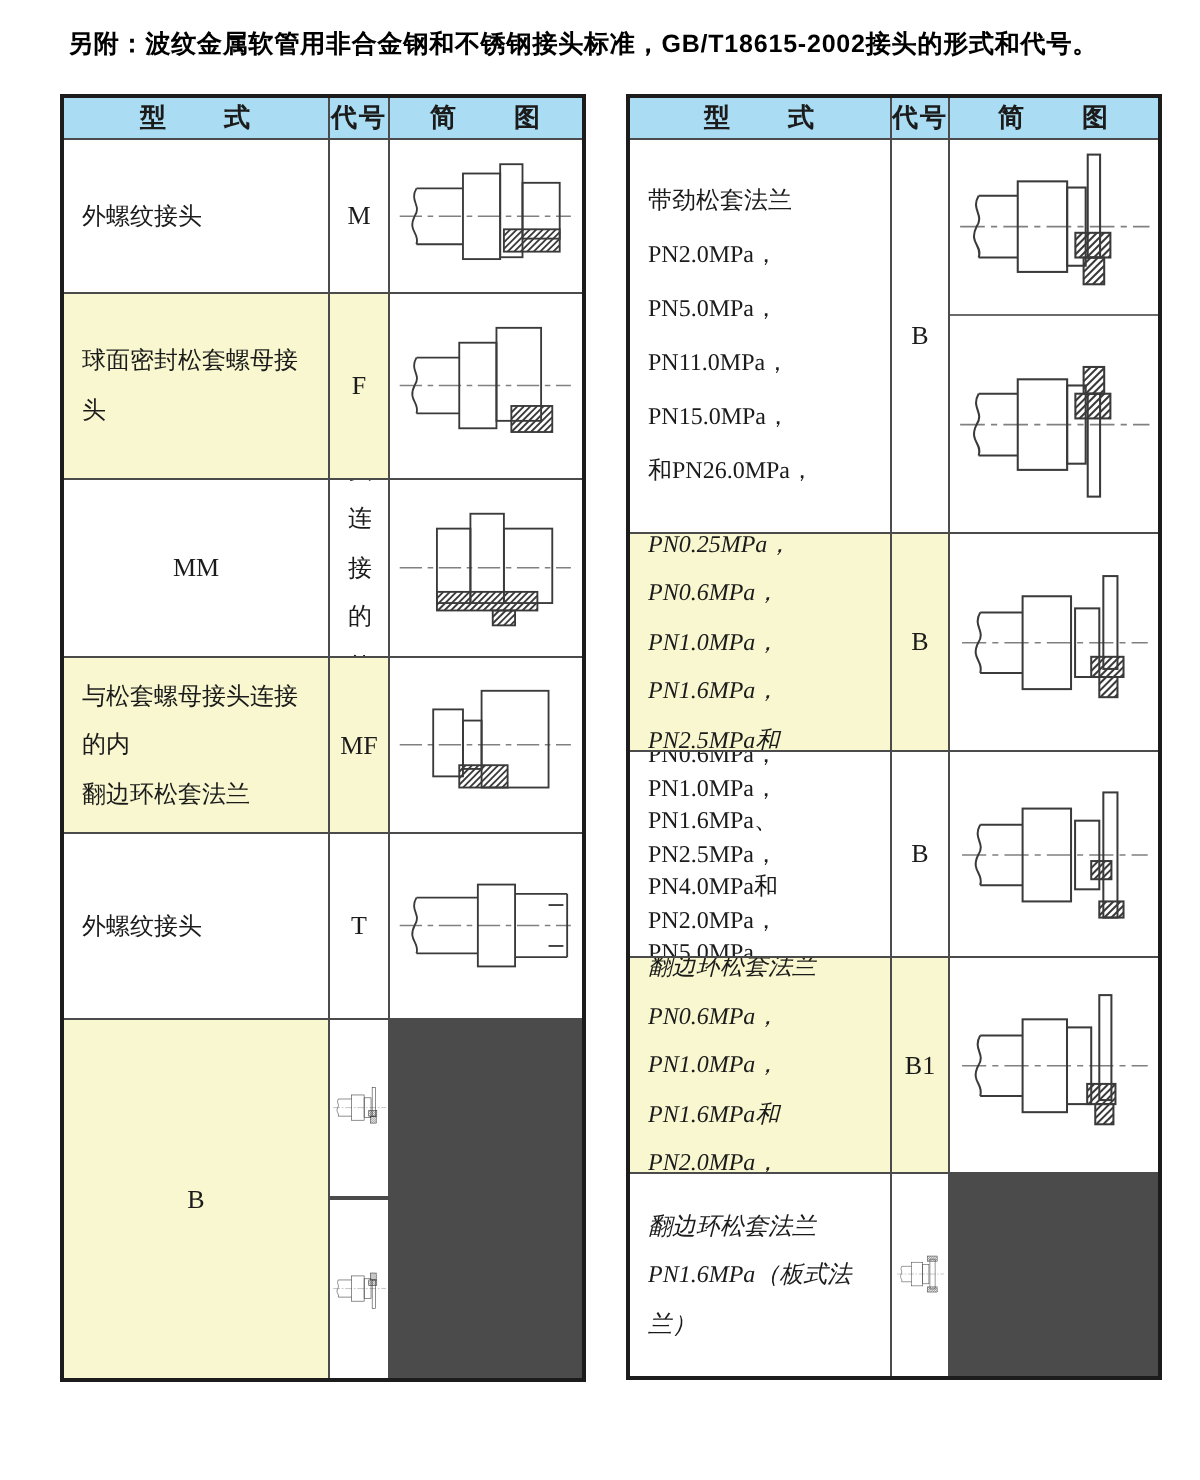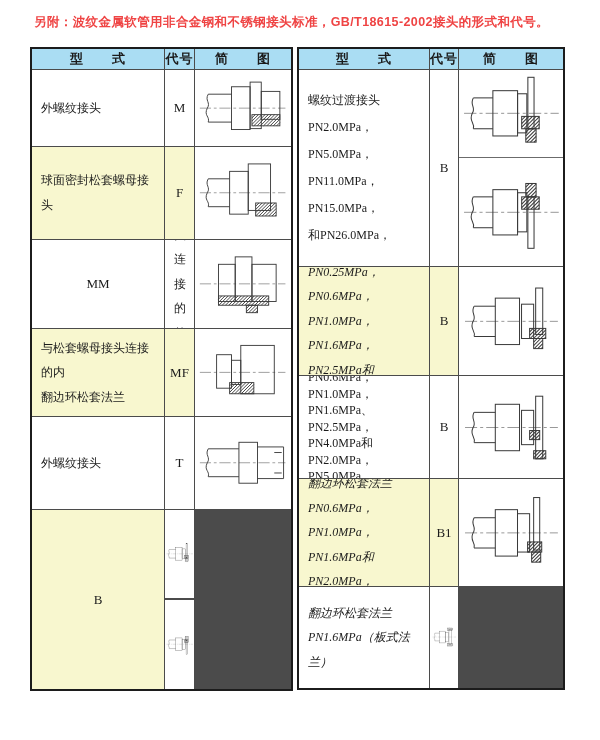--- a/index.html
+++ b/index.html
@@ -3,24 +3,24 @@
 <meta charset="utf-8">
 <style>
   html,body{margin:0;padding:0;}
   body{
     width:600px;height:740px;background:#ffffff;overflow:hidden;
     font-family:"Liberation Serif",serif;color:#1b1b1b;
   }
   .title{
     margin:14px 20px 16px 34px;
     font-family:"Liberation Sans",sans-serif;
-    font-weight:bold;font-size:12.5px;letter-spacing:.4px;color:#ef4444;
+    font-weight:bold;font-size:12.5px;letter-spacing:.4px;color:#000000;
     white-space:nowrap;
   }
-  .tables{display:flex;gap:4px;margin-left:30px;align-items:flex-start;}
+  .tables{display:flex;gap:20px;margin-left:30px;align-items:flex-start;}
   .tbl{
     display:grid;background:var(--line,#4b4b4b);gap:1px;
     border:2px solid #1c1c1c;box-sizing:border-box;
   }
   .tbl.left{width:263px;grid-template-columns:132px 29px 1fr;
     grid-template-rows:20px 76px 92px 88px 87px 92px 179px;}
   .tbl.right{width:268px;grid-template-columns:130px 28px 1fr;
     grid-template-rows:20px 196px 108px 102px 107px 101px;}
   .cell{background:#ffffff;display:flex;align-items:center;overflow:hidden;}
   .hdr{
@@ -244,21 +244,21 @@
           </svg>
         </div>
     </div>
   </div>
 
   <div class="tbl right">
     <div class="cell hdr">型　　式</div>
     <div class="cell hdr">代号</div>
     <div class="cell hdr">简　　图</div>
 
-    <div class="cell label lh-tall">螺纹过渡接头
+    <div class="cell label lh-tall">带劲松套法兰
 PN2.0MPa，PN5.0MPa，
 PN11.0MPa，PN15.0MPa，
 和PN26.0MPa，</div>
     <div class="cell code">B</div>
     <div class="cell diag diag-split">
       <div class="sub top-r">
           <svg viewBox="0 0 96 74" width="95%" height="95%" preserveAspectRatio="xMidYMid meet" fill="none" stroke="#3a3a3a" stroke-width="1">
             <line x1="2" y1="37" x2="94" y2="37" stroke="#808080" stroke-dasharray="12 3 3 3" stroke-width="0.8"></line>
             <path d="M11,22 C7,29 14,31 10,37 C6,45 13,46 11,52"></path>
             <line x1="11" y1="22" x2="30" y2="22"></line>

